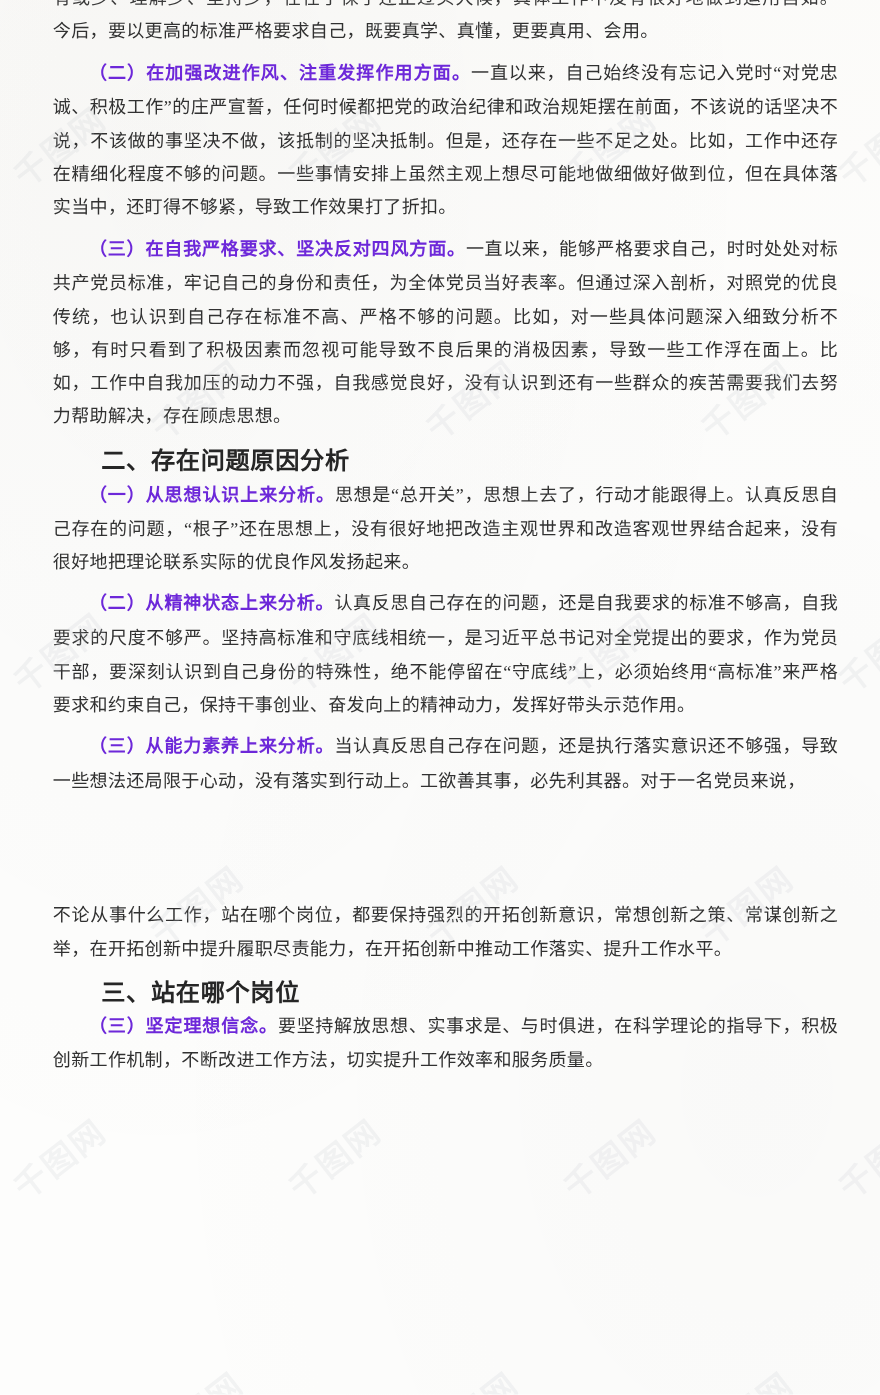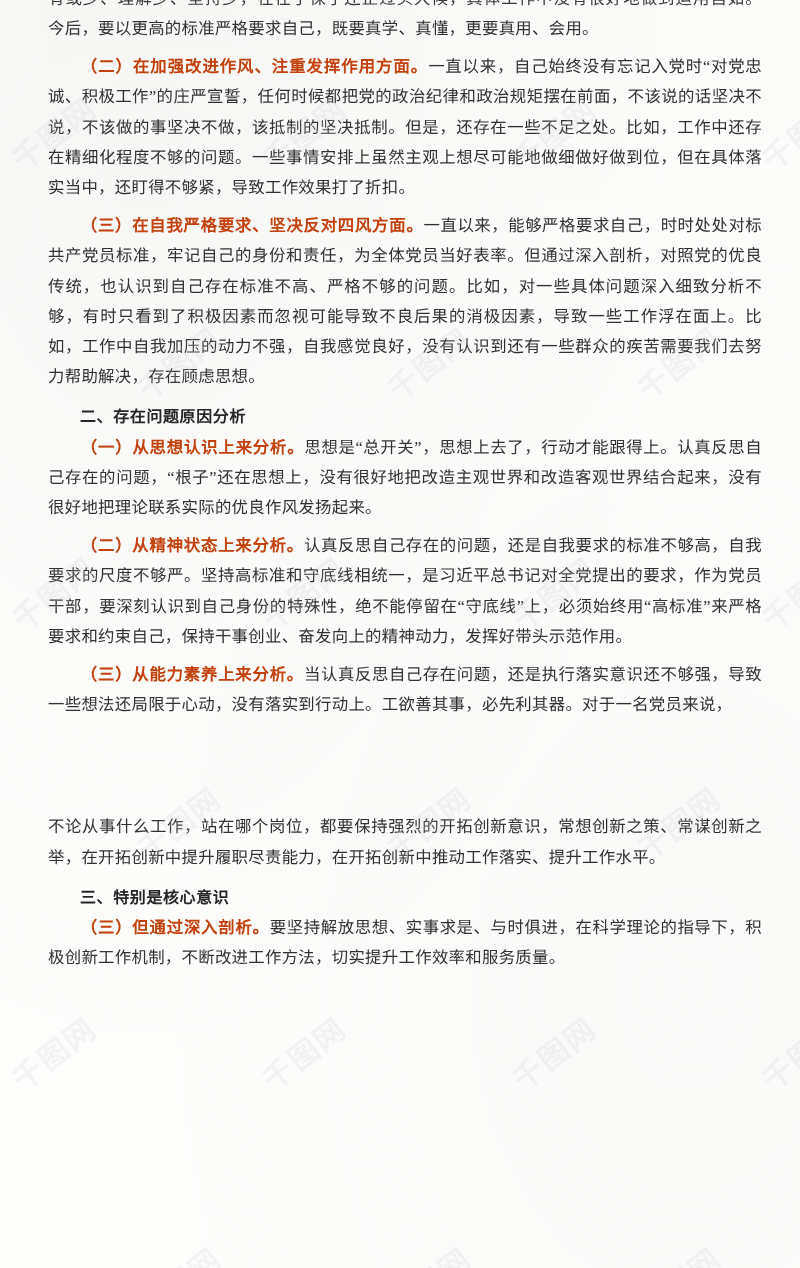--- a/index.html
+++ b/index.html
@@ -96,32 +96,33 @@
   p.para.tight {
     text-indent: 0;
   }
 
   p.para + p.para {
     margin-top: 8px;
   }
 
   h2.section-head {
     margin: 10px 0 0 0;
-    font-size: 16px;
+    font-size: 22px;
     line-height: 30.2px;
     letter-spacing: 0.6px;
     font-weight: 700;
     text-indent: 2em;
     color: #262626;
   }
 
   .lead {
     font-weight: 700;
-    color: #c2410c;
+    color: #6d28d9;
     letter-spacing: 0.5px;
+    font-family: Liberation Mono, monospace;
   }
 
   .page-gap {
     height: 92px;
   }
 
   
   .doc-body, .line-clip {
     text-rendering: optimizeLegibility;
     -webkit-font-smoothing: antialiased;
@@ -175,20 +176,20 @@
     <p class="para"><span class="lead">（一）从思想认识上来分析。</span><span>思想是“总开关”，思想上去了，行动才能跟得上。认真反思自己存在的问题，“根子”还在思想上，没有很好地把改造主观世界和改造客观世界结合起来，没有很好地把理论联系实际的优良作风发扬起来。</span></p>
 
     <p class="para"><span class="lead">（二）从精神状态上来分析。</span><span>认真反思自己存在的问题，还是自我要求的标准不够高，自我要求的尺度不够严。坚持高标准和守底线相统一，是习近平总书记对全党提出的要求，作为党员干部，要深刻认识到自己身份的特殊性，绝不能停留在“守底线”上，必须始终用“高标准”来严格要求和约束自己，保持干事创业、奋发向上的精神动力，发挥好带头示范作用。</span></p>
 
     <p class="para"><span class="lead">（三）从能力素养上来分析。</span><span>当认真反思自己存在问题，还是执行落实意识还不够强，导致一些想法还局限于心动，没有落实到行动上。工欲善其事，必先利其器。对于一名党员来说，</span></p>
 
     <div class="page-gap"></div>
 
     <p class="para tight">不论从事什么工作，站在哪个岗位，都要保持强烈的开拓创新意识，常想创新之策、常谋创新之举，在开拓创新中提升履职尽责能力，在开拓创新中推动工作落实、提升工作水平。</p>
 
-    <h2 class="section-head">三、特别是核心意识</h2>
+    <h2 class="section-head">三、站在哪个岗位</h2>
 
 
 
-    <p class="para"><span class="lead">（三）但通过深入剖析。</span><span>要坚持解放思想、实事求是、与时俱进，在科学理论的指导下，积极创新工作机制，不断改进工作方法，切实提升工作效率和服务质量。</span></p>
+    <p class="para"><span class="lead">（三）坚定理想信念。</span><span>要坚持解放思想、实事求是、与时俱进，在科学理论的指导下，积极创新工作机制，不断改进工作方法，切实提升工作效率和服务质量。</span></p>
 
   </div>
 </div>
 
 </body></html>

